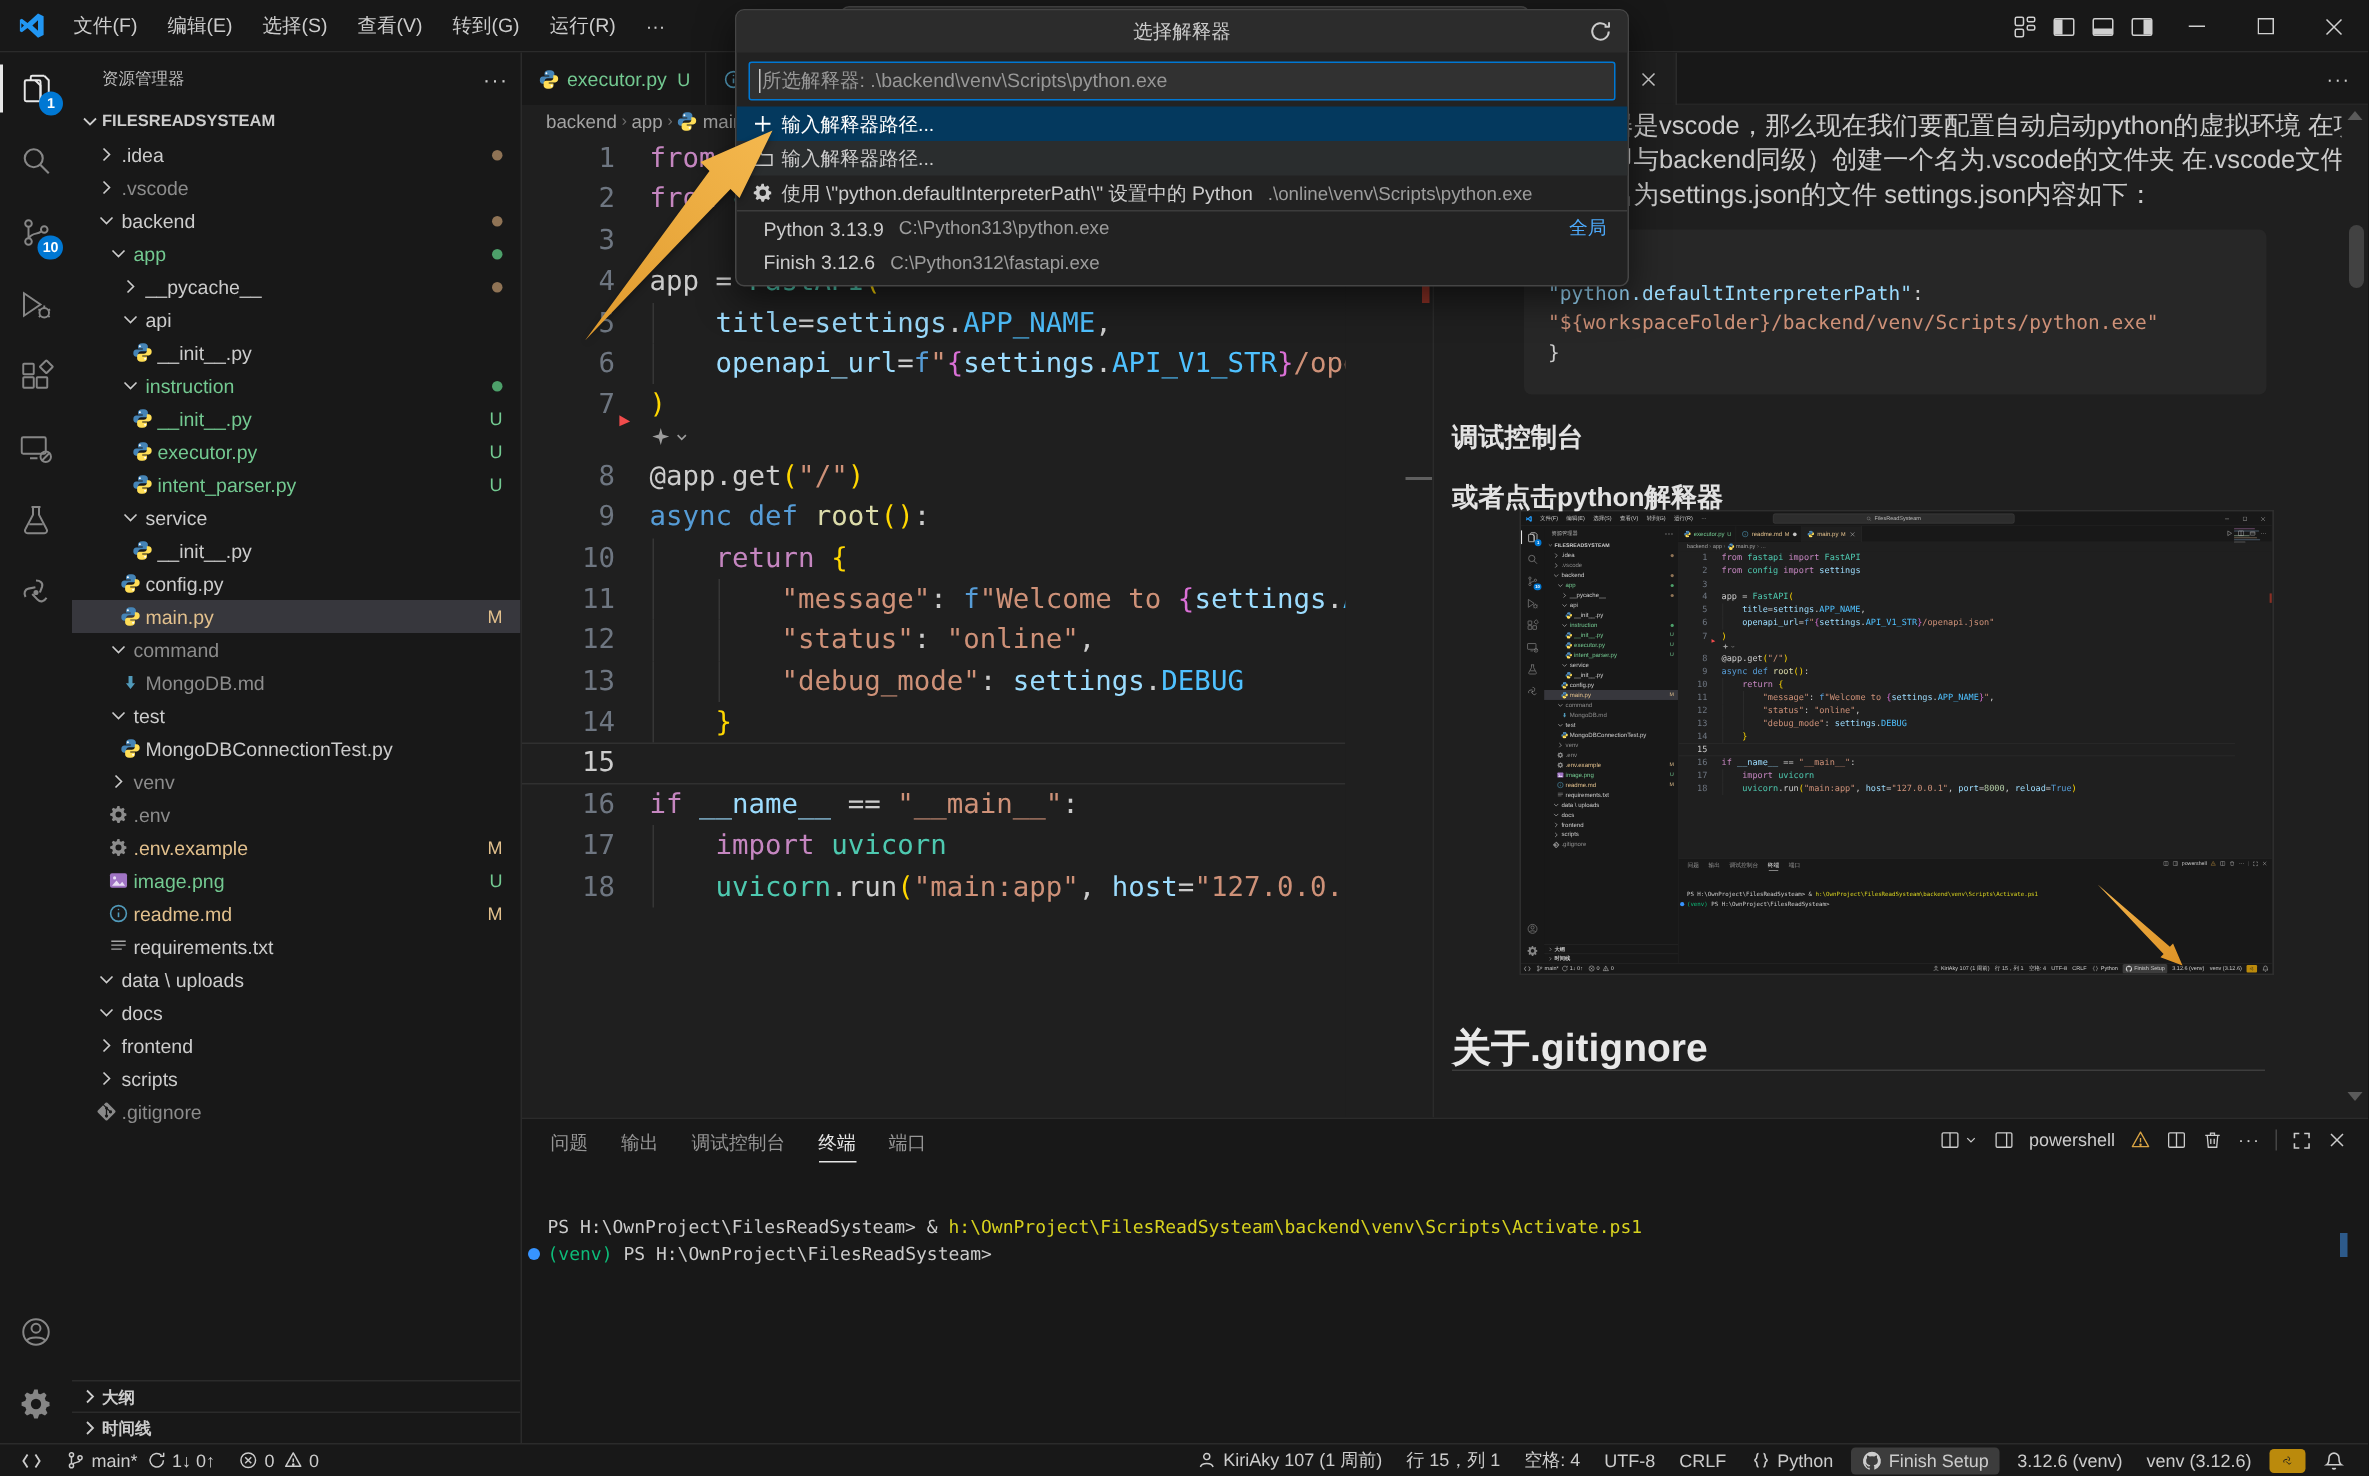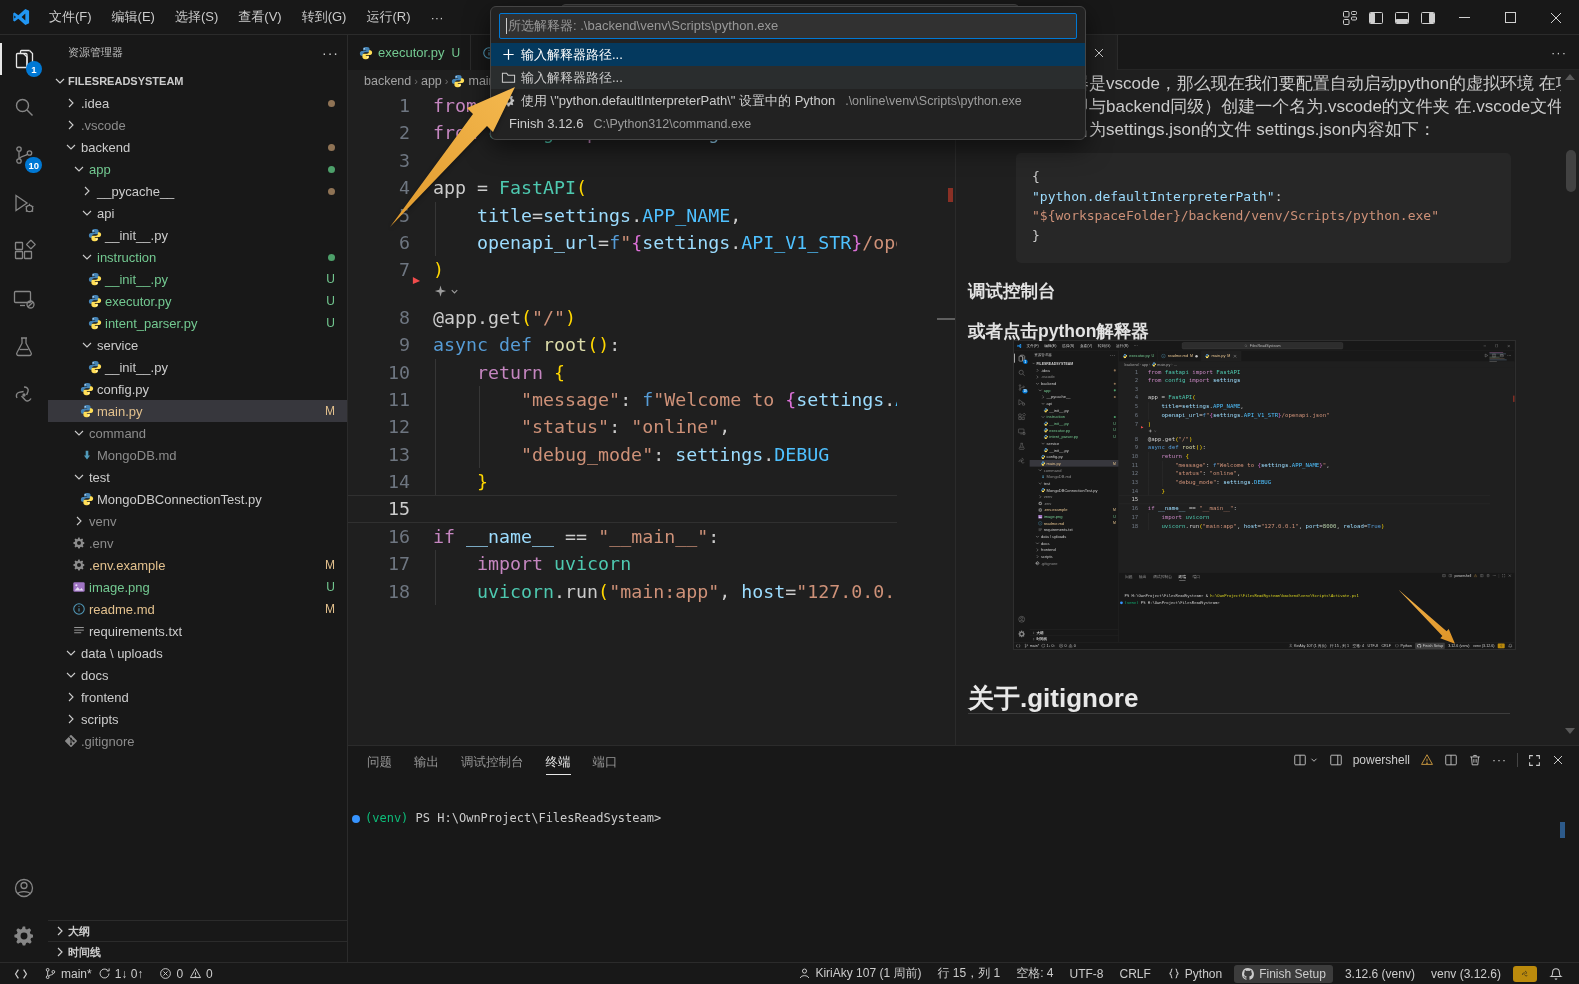--- a/index.html
+++ b/index.html
@@ -1545,21 +1545,21 @@
           <svg width="13" height="13" viewBox="0 0 16 16" fill="none" stroke="#ccc" stroke-width="1.3">
             <path d="M2 6V2h4M10 2h4v4M14 10v4h-4M6 14H2v-4"></path>
           </svg>
         </span>
       <span>
           <svg width="14" height="14" viewBox="0 0 14 14">
             <path stroke="#ccc" d="M3 3l8 8M11 3l-8 8"></path>
           </svg>
         </span>
     </div>
-    <div class="term"><div><span class="term-dot"></span><span class="tk-g">(venv)</span><span class="tk-w"> PS H:\OwnProject\FilesReadSysteam&gt;</span></div></div>
+    <div class="term"><div><span class="tk-w">PS H:\OwnProject\FilesReadSysteam&gt; </span><span class="tk-w">&amp; </span><span class="tk-y">h:\OwnProject\FilesReadSysteam\backend\venv\Scripts\Activate.ps1</span></div><div><span class="term-dot"></span><span class="tk-g">(venv)</span><span class="tk-w"> PS H:\OwnProject\FilesReadSysteam&gt;</span></div></div>
     <div class="abs" style="right:14px; top:76px; width:5px; height:16px; background:#2d5a8a;"></div>
   </div>
 
   <footer class="statusbar">
     <div style="display:flex; align-items:center; height:100%; padding-left:6px;">
         <span class="st-item">
           <svg width="14" height="14" viewBox="0 0 16 16" fill="none" stroke="#cccccc" stroke-width="1.4">
             <path d="M5 3 1.8 8 5 13M11 3l3.2 5L11 13"></path>
           </svg>
         </span>
@@ -1643,20 +1643,29 @@
         <span class="st-item">
           <svg width="14" height="14" viewBox="0 0 16 16" fill="none" stroke="#cccccc" stroke-width="1.2">
             <path d="M8 2a3.8 3.8 0 0 0-3.8 3.8c0 4-1.7 5-1.7 5h11s-1.7-1-1.7-5A3.8 3.8 0 0 0 8 2z"></path>
             <path d="M6.8 13.2a1.3 1.3 0 0 0 2.4 0"></path>
           </svg>
         </span>
       </div>
   </footer>
 
   <div class="quickpick">
+    <div class="qp-title">
+      <span>选择解释器</span>
+      <span class="qp-refresh">
+          <svg width="16" height="16" viewBox="0 0 16 16" fill="none" stroke="#cccccc" stroke-width="1.3">
+            <path d="M13.5 8a5.5 5.5 0 1 1-1.6-3.9"></path>
+            <path d="M13.7 1.8v3h-3" stroke-linejoin="round"></path>
+          </svg>
+        </span>
+    </div>
     <div class="qp-input-wrap">
       <div class="qp-input">
         <span class="qp-caret"></span>
         <span>所选解释器: .\backend\venv\Scripts\python.exe</span>
       </div>
     </div>
     <div class="qp-list">
         <div class="qp-row focused">
           <span class="qp-ico">
             <svg width="15" height="15" viewBox="0 0 16 16" stroke="currentColor" stroke-width="1.3">
@@ -1675,23 +1684,28 @@
         </div>
         <div class="qp-row">
           <span class="qp-ico">
             <svg width="15" height="15" viewBox="0 0 16 16" fill="currentColor">
               <path fill-rule="evenodd" d="M14 8.8V7.2l-1.7-.6a4.6 4.6 0 0 0-.4-1l.8-1.6-1.1-1.1-1.6.8a4.6 4.6 0 0 0-1-.4L8.8 1.6H7.2l-.6 1.7a4.6 4.6 0 0 0-1 .4L4 2.9 2.9 4l.8 1.6a4.6 4.6 0 0 0-.4 1L1.6 7.2v1.6l1.7.6c.1.35.24.68.4 1L2.9 12 4 13.1l1.6-.8c.32.16.65.3 1 .4l.6 1.7h1.6l.6-1.7c.35-.1.68-.24 1-.4l1.6.8 1.1-1.1-.8-1.6c.16-.32.3-.65.4-1l1.7-.6zM8 10.3A2.3 2.3 0 1 1 8 5.7a2.3 2.3 0 0 1 0 4.6z"></path>
             </svg>
           </span>
           <span>使用 \"python.defaultInterpreterPath\" 设置中的 Python</span>
           <span class="qp-desc">.\online\venv\Scripts\python.exe</span>
         </div>
+        <div class="qp-row separated" style="padding-left: 18px;">
+          <span>Python 3.13.9</span>
+          <span class="qp-desc">C:\Python313\python.exe</span>
+          <span class="qp-badge">全局</span>
+        </div>
         <div class="qp-row" style="padding-left: 18px;">
           <span>Finish 3.12.6</span>
-          <span class="qp-desc">C:\Python312\command.exe</span>
+          <span class="qp-desc">C:\Python312\fastapi.exe</span>
         </div>
       </div>
   </div>
 
   <svg class="arrow-overlay" viewBox="0 0 1579 984">
     <defs>
         <linearGradient id="ag1" x1="0" y1="1" x2="1" y2="0">
           <stop offset="0" stop-color="#e09a2d"></stop>
           <stop offset="1" stop-color="#f4b84e"></stop>
         </linearGradient>

